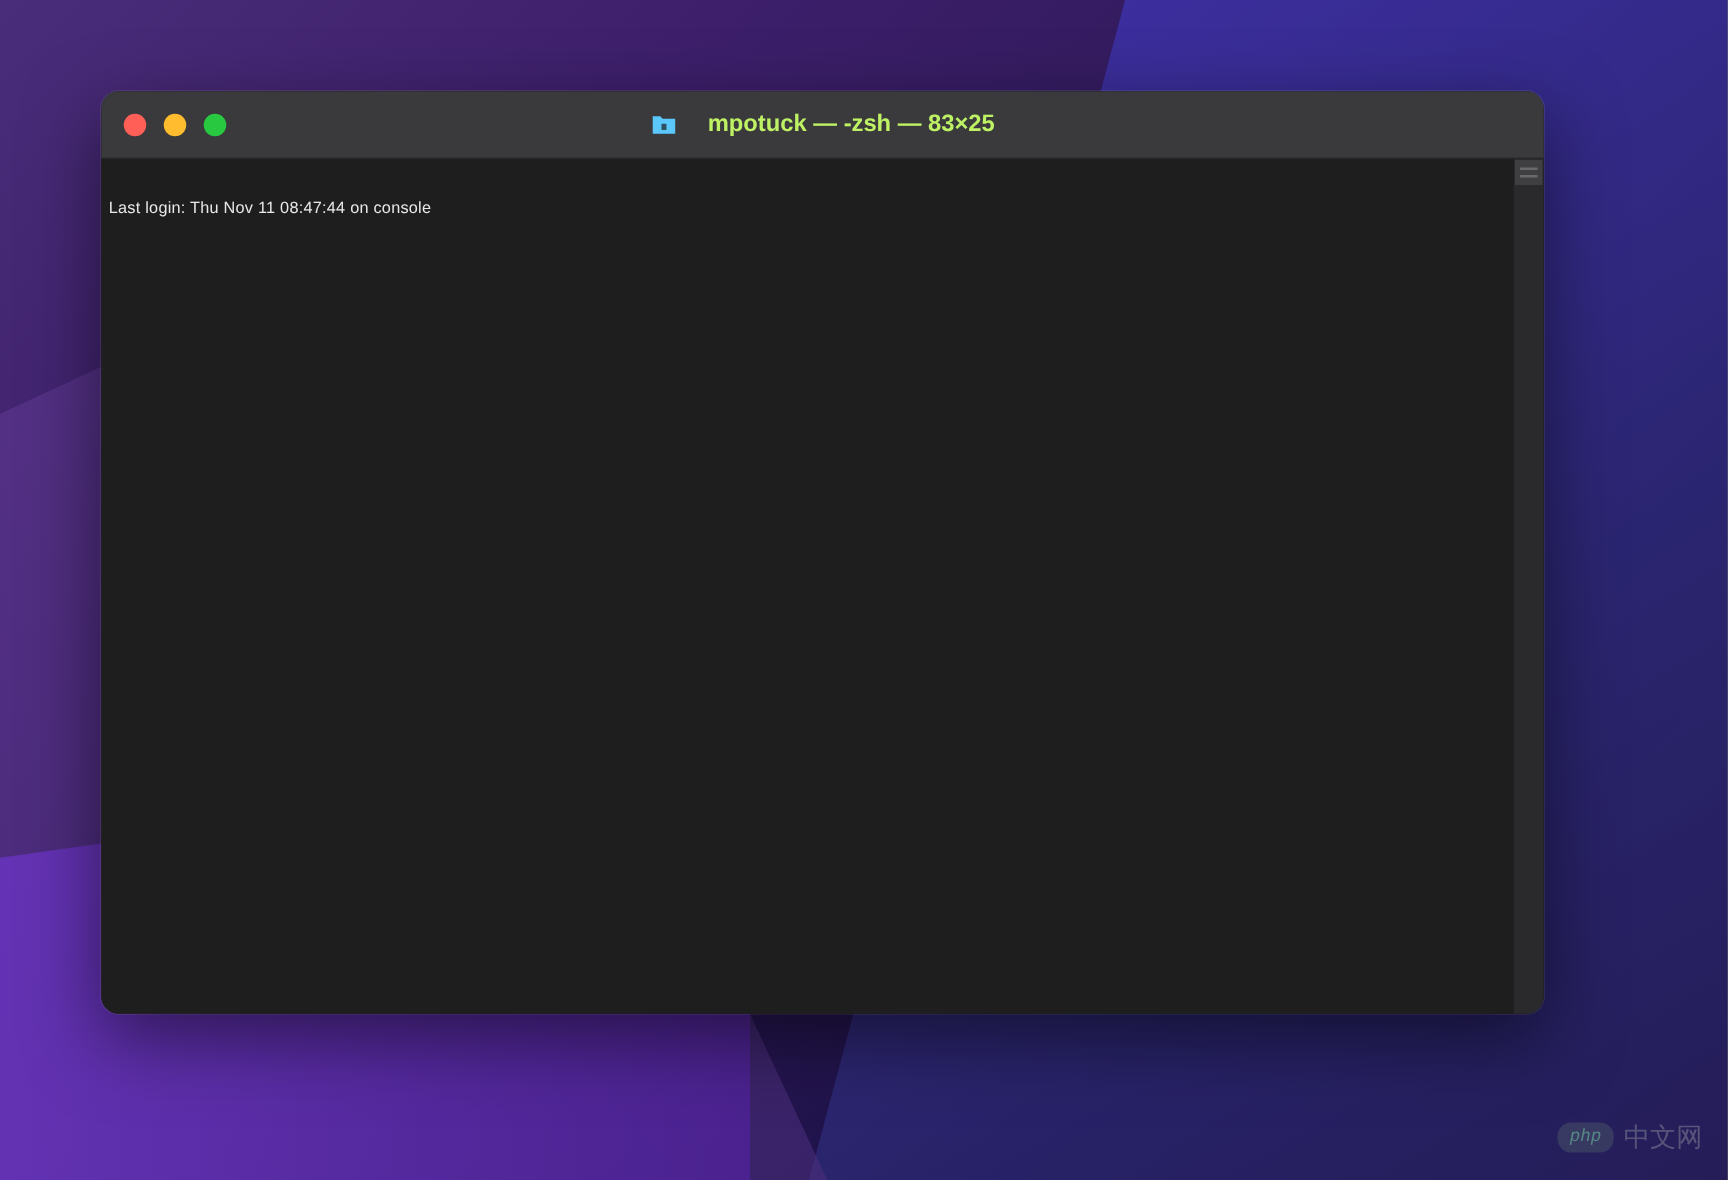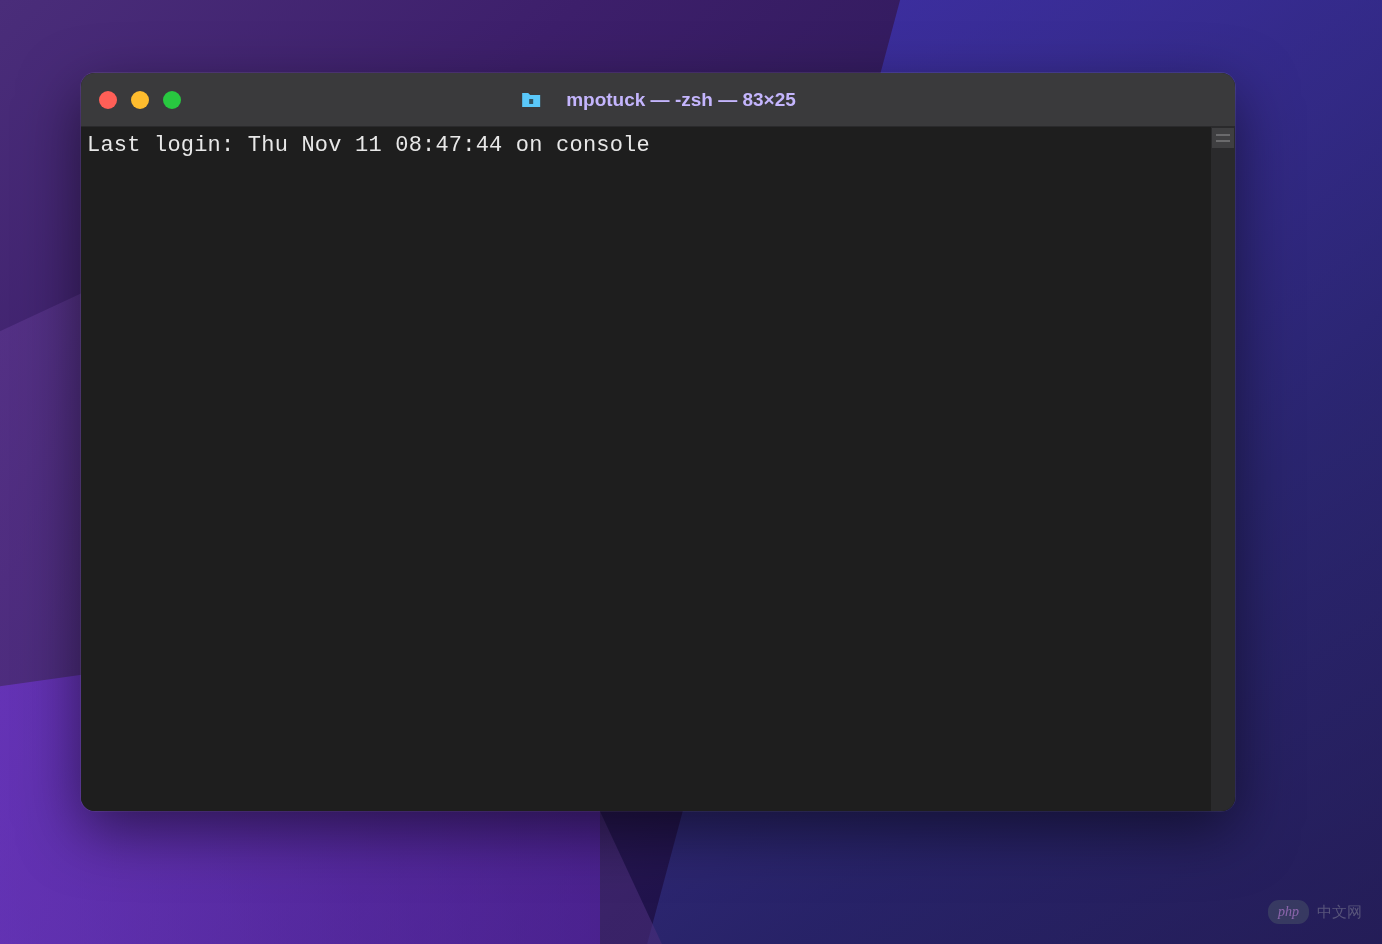--- a/index.html
+++ b/index.html
@@ -104,45 +104,46 @@
       background: #28c840;
     }
 
     .window-title {
       position: absolute;
       left: 50%;
       transform: translateX(-50%);
       display: flex;
       align-items: center;
       gap: 24px;
-      color: #c4b5fd;
+      color: #bef264;
       font-size: 19px;
       font-weight: 600;
     }
 
     .folder-icon {
       display: inline-flex;
       align-items: center;
     }
 
     .terminal-body {
       height: calc(100% - 54px);
       background: #1e1e1e;
       display: flex;
       position: relative;
     }
 
     .terminal-content {
       flex: 1;
       padding: 6px 6px;
-      font-family: Liberation Mono, monospace;
-      font-size: 22px;
+      font-family: Liberation Sans, sans-serif;
+      font-size: 13px;
       line-height: 26px;
       color: #e8e8e8;
       letter-spacing: 0.2px;
+      margin-top: 20px;
     }
 
     .terminal-line {
       white-space: pre;
     }
 
     .cursor-block {
       display: inline-block;
       width: 13px;
       height: 22px;
@@ -195,32 +196,32 @@
       bottom: 20px;
       display: flex;
       align-items: center;
       gap: 8px;
       z-index: 20;
       opacity: 0.5;
     }
 
     .watermark-badge {
       background: #4a5568;
-      color: #f0abfc;
+      color: #86efac;
       font-size: 14px;
       font-weight: 500;
       padding: 4px 10px;
       border-radius: 11px;
       font-style: italic;
-      font-family: Liberation Serif, serif;
+      font-family: Liberation Mono, monospace;
     }
 
     .watermark-text {
       color: #8a8a9a;
-      font-size: 15px;
+      font-size: 21px;
       text-align: center;
     }
   </style>
 </head>
 <body>
 
 <div class="background-shapes">
   <div class="bg-shape-right"></div>
   <div class="bg-shape-left"></div>
   <div class="bg-shape-bottom"></div>

